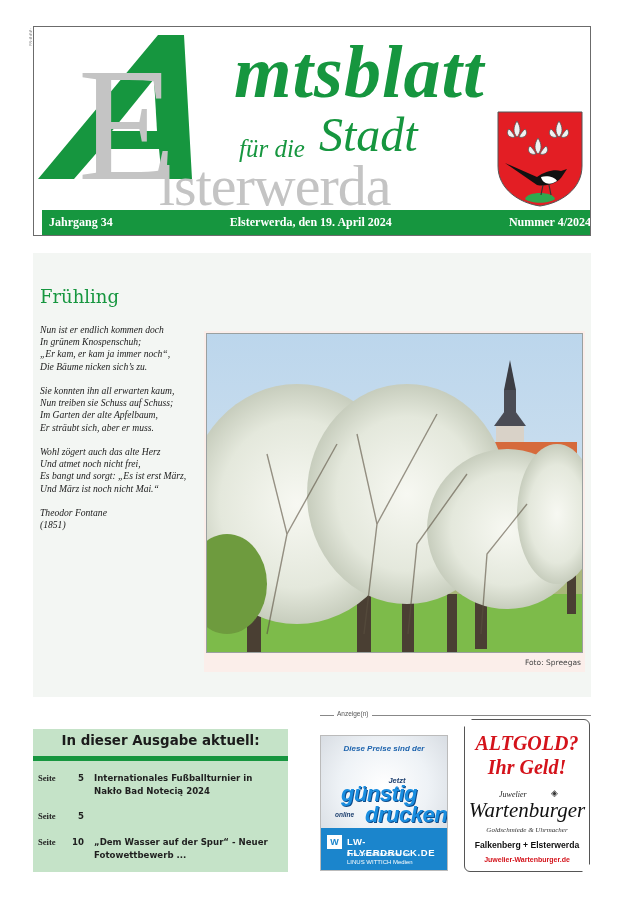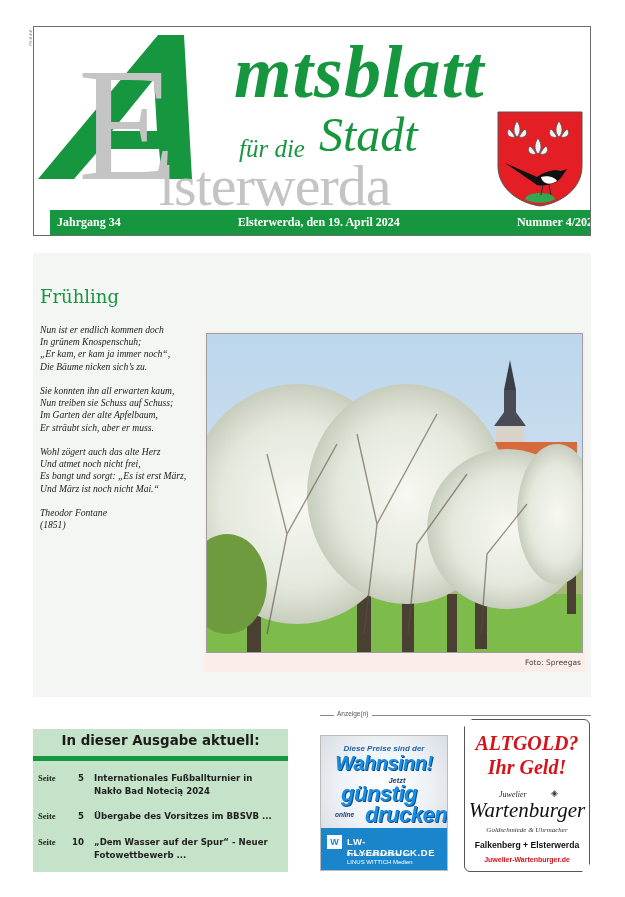--- a/index.html
+++ b/index.html
@@ -11,21 +11,21 @@
 
   
   .masthead { left: 33px; top: 26px; width: 558px; height: 210px; border: 1px solid #6b6b6b; box-sizing: border-box; background: #fff; overflow: hidden; }
   .big-E { left: 44px; top: 18px; font-family: "Liberation Serif", serif; font-size: 160px; line-height: 1; color: #c4c4c4; letter-spacing: -2px; }
   .title-A { left: 0; top: 0; }
   .title-rest { left: 200px; top: 8px; font-family: "Liberation Serif", serif; font-style: italic; font-weight: bold; font-size: 74px; line-height: 1; color: #16963f; letter-spacing: 1px; }
   .subtitle-fuer { left: 205px; top: 108px; font-family: "Liberation Serif", serif; font-style: italic; font-size: 25px; color: #16963f; }
   .subtitle-stadt { left: 285px; top: 80px; font-family: "Liberation Serif", serif; font-style: italic; font-size: 48px; color: #16963f; }
   .subtitle-ort { left: 125px; top: 130px; font-family: "Liberation Serif", serif; font-size: 58px; line-height: 1; color: #c4c4c4; letter-spacing: -1px; }
   .coat { left: 463px; top: 84px; width: 86px; height: 96px; }
-  .bar { left: 16px; bottom: 0; width: 100%; height: 25px; background: #16963f; color: #fff; font-family: "Liberation Serif", serif; font-weight: bold; font-size: 12px; display: flex; align-items: center; justify-content: space-between; padding: 0 7px; box-sizing: border-box; }
+  .bar { left: 8px; bottom: 0; width: 100%; height: 25px; background: #16963f; color: #fff; font-family: "Liberation Serif", serif; font-weight: bold; font-size: 12px; display: flex; align-items: center; justify-content: space-between; padding: 0 7px; box-sizing: border-box; }
 
   
   .panel { left: 33px; top: 253px; width: 558px; height: 444px; background: #f3f6f3; }
   .feature-title { left: 40px; top: 286px; font-family: "DejaVu Serif", serif; font-size: 18px; color: #16963f; }
   .poem { left: 40px; top: 324px; width: 162px; font-family: "Liberation Serif", serif; font-style: italic; font-size: 9.6px; line-height: 12.2px; color: #222; }
   .stanza { margin: 0 0 12.2px 0; }
   .stanza div { white-space: nowrap; }
   .photo-frame { left: 204px; top: 331px; width: 381px; height: 341px; background: #fbeeea; }
   .photo { left: 206px; top: 333px; width: 377px; height: 320px; overflow: hidden; border: 1px solid #9aa0a0; box-sizing: border-box; }
   .photo-credit { right: 44px; top: 658px; font-size: 7.5px; color: #444; font-family: "DejaVu Sans", sans-serif; }
@@ -197,41 +197,37 @@
   <span class="issue-seite">Seite</span>
   <span class="issue-num">5</span>
   <span class="issue-text">
     <div>Internationales Fußballturnier in</div>
     <div>Nakło Bad Notecią 2024</div>
   </span>
 </div>
 <div class="abs issue-row" style="top:810px;">
   <span class="issue-seite">Seite</span>
   <span class="issue-num">5</span>
-  <span class="issue-text">
-    <div>Übergabe des Vorsitzes im BBSVB ...</div>
-  </span>
 </div>
 <div class="abs issue-row" style="top:836px;">
   <span class="issue-seite">Seite</span>
   <span class="issue-num">10</span>
   <span class="issue-text">
     <div>„Dem Wasser auf der Spur“ - Neuer</div>
     <div>Fotowettbewerb ...</div>
   </span>
 </div>
 
 <div class="abs ad-label-line-l"></div>
 <div class="abs ad-label">Anzeige(n)</div>
 <div class="abs ad-label-line-r"></div>
 
 <div class="abs ad1">
   <div class="abs ad1-top"></div>
   <div class="abs ad1-l1">Diese Preise sind der</div>
-  <div class="abs ad1-l2">Wahnsinn!</div>
   <div class="abs ad1-l3">Jetzt</div>
   <div class="abs ad1-l4">günstig</div>
   <div class="abs ad1-l5">online</div>
   <div class="abs ad1-l6">drucken</div>
   <div class="abs ad1-bottom">
     <div class="abs ad1-logo">W</div>
     <div class="abs ad1-url">LW-FLYERDRUCK.DE</div>
     <div class="abs ad1-sub1">Ihre Onlinedruckerei von</div>
     <div class="abs ad1-sub2">LINUS WITTICH Medien</div>
   </div>

